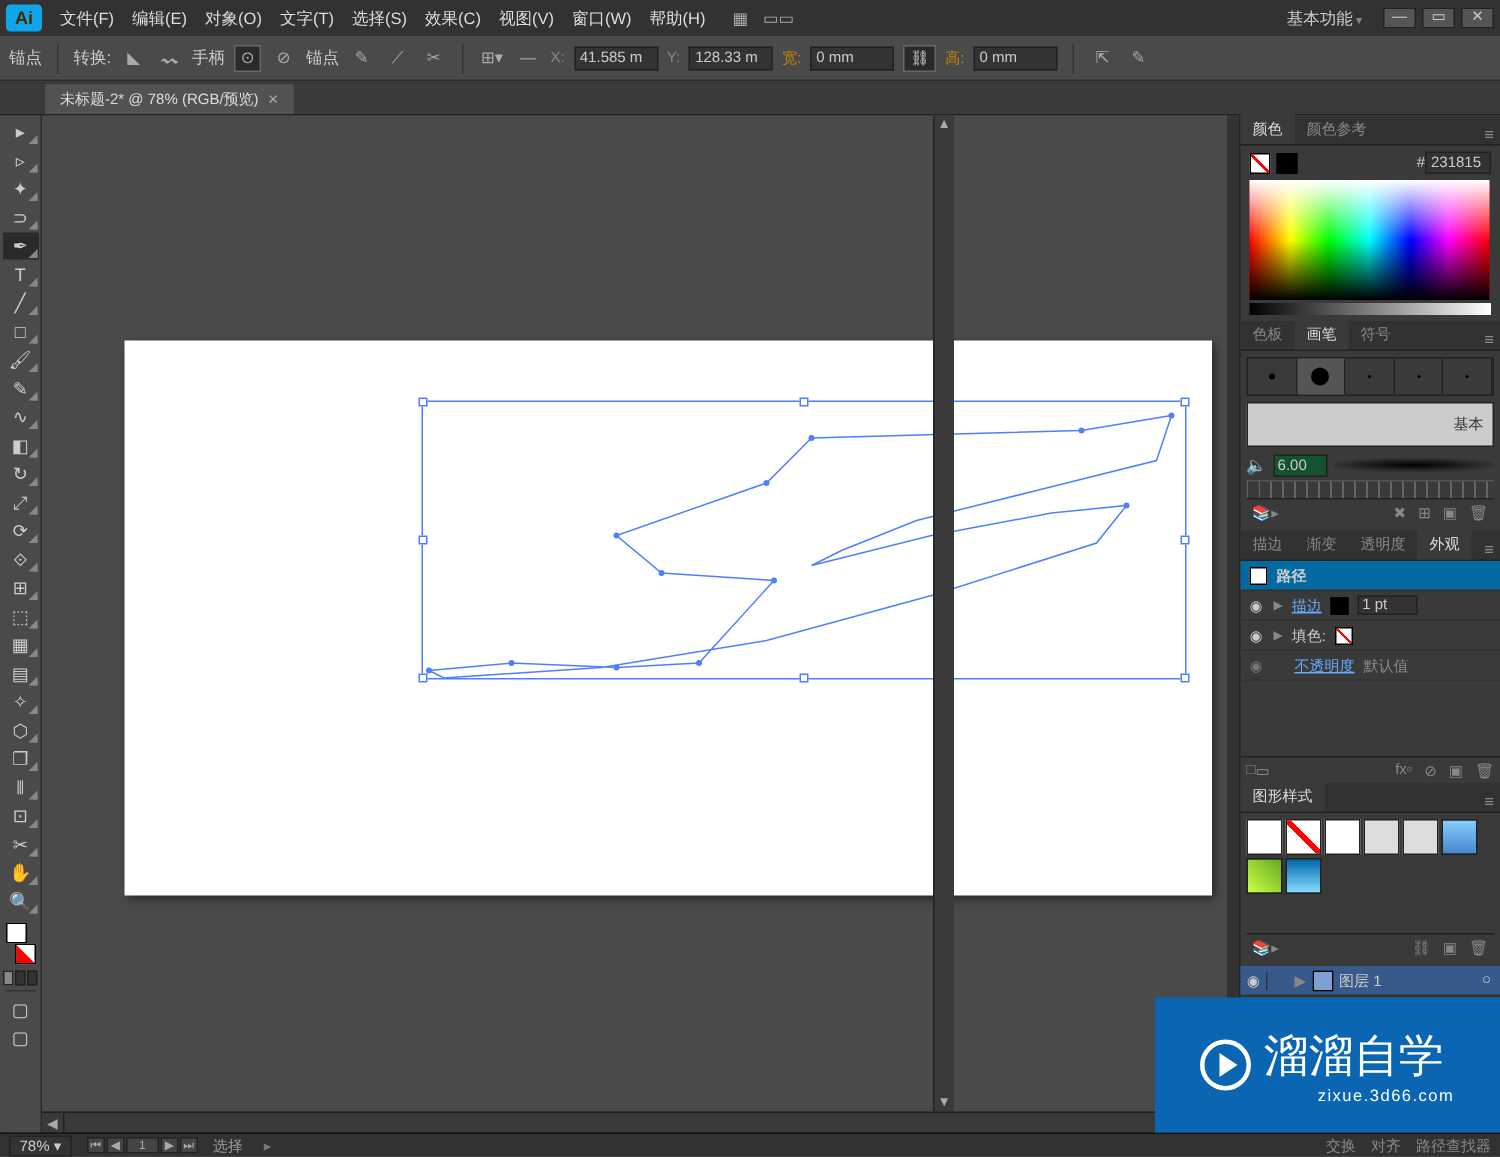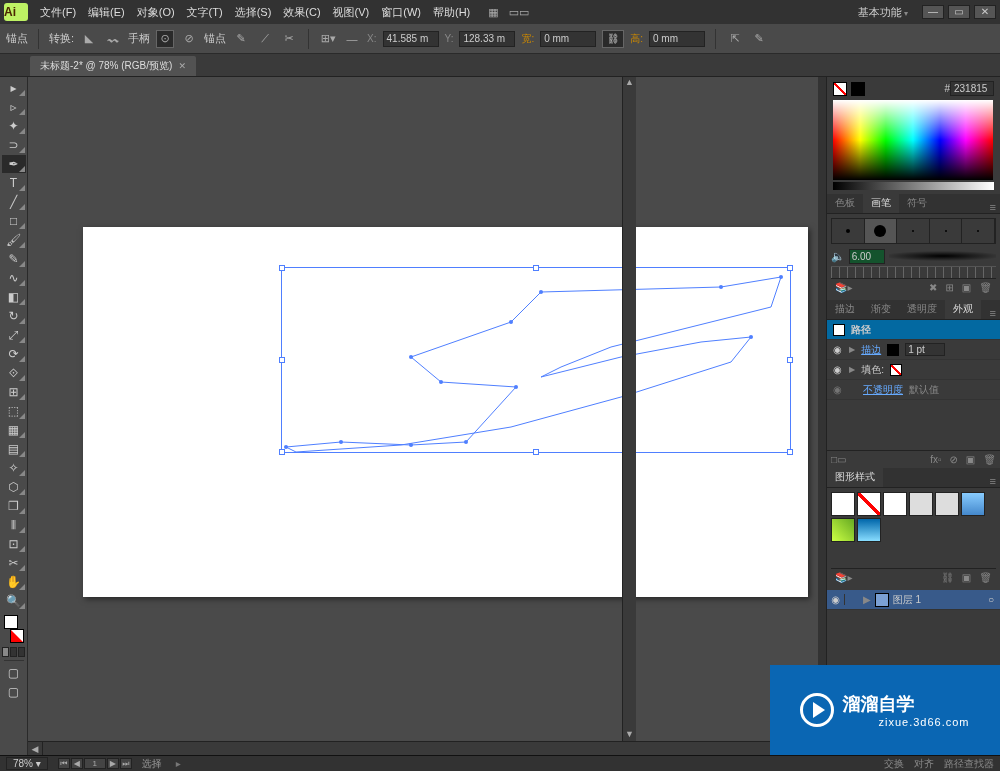--- a/index.html
+++ b/index.html
@@ -1,20 +1,20 @@
 <!DOCTYPE html>
 <html><head>
 <meta charset="utf-8">
 <style>
   * { box-sizing: border-box; margin: 0; padding: 0; user-select: none; }
   body { font-family: "Microsoft YaHei", Arial, sans-serif; font-size: 11px; color: #ccc; background: #4a4a4a; width: 1000px; height: 771px; overflow: hidden; position: relative; }
   
   
   .menubar { height: 24px; background: #323232; display: flex; align-items: center; padding: 0 4px; position: relative; }
-  .menubar .logo { width: 24px; height: 18px; background: #bef264; color: #4a2600; font-weight: bold; font-size: 12px; line-height: 18px; border-radius: 3px; margin-right: 6px; }
+  .menubar .logo { width: 24px; height: 18px; background: #0ea5e9; color: #4a2600; font-weight: bold; font-size: 12px; text-align: center; line-height: 18px; border-radius: 3px; margin-right: 6px; }
   .menubar .menu-item { padding: 0 6px; color: #ddd; font-size: 11px; cursor: pointer; }
   .menubar .spacer-icons { display:flex; gap:10px; margin-left:12px; color:#aaa; font-size:11px;}
   .menubar .right { position:absolute; right:4px; top:0; display:flex; align-items:center; height:24px; }
   .menubar .win-ctrl { width: 22px; height: 14px; background: #555; margin-left: 4px; text-align:center; line-height:12px; font-size:10px; color:#ccc; border:1px solid #222;}
   .menubar .workspace { color:#ccc; font-size:11px; margin-right:10px; }
   .menubar .workspace::after { content:" ▾"; font-size:8px; color:#888;}
 
   
   .controlbar { height: 30px; background: #4a4a4a; border-bottom: 1px solid #2a2a2a; display:flex; align-items:center; padding:0 6px; gap:6px; color:#ccc; font-size:11px;}
   .controlbar .sep { width:1px; height:20px; background:#333; margin:0 4px;}
@@ -122,21 +122,21 @@
   .status .nav div{ width:12px;height:11px;background:#444;border:1px solid #222; text-align:center; line-height:10px; font-size:8px; color:#aaa;}
   .status .mode{ color:#999;}
   .vscroll2{ position:absolute; right:182px; top:0; bottom:14px; width:14px; background:#3a3a3a; border-left:1px solid #222;}
   .vscroll2 .arrow{height:12px;text-align:center;color:#aaa;font-size:9px;}
   
   
   .watermark{ position:absolute; right:0; bottom:16px; width:230px; height:90px; background:#0a66b3; display:flex; align-items:center; justify-content:center; gap:8px;}
   .watermark .play{ width:34px;height:34px;border:3px solid #fff; border-radius:50%; display:flex;align-items:center;justify-content:center;}
   .watermark .play::after{content:"";border-left:12px solid #fff;border-top:8px solid transparent;border-bottom:8px solid transparent;margin-left:3px;}
   .watermark .txt{ color:#fff;}
-  .watermark .big{ font-size:18px; font-weight:bold;}
+  .watermark .big{ font-size:30px; font-weight:normal;}
   .watermark .small{ font-size:11px; letter-spacing:1px;margin-left:36px;}
 </style>
 </head>
 <body>
 
 <div class="menubar">
   <div class="logo">Ai</div>
   <div class="menu-item">文件(F)</div>
   <div class="menu-item">编辑(E)</div>
   <div class="menu-item">对象(O)</div>
@@ -282,20 +282,24 @@
        <div class="arrow">◀</div>
        <div class="track"></div>
        <div class="arrow">▶</div>
     </div>
   </div>
 
   <div class="collapse-col"></div>
 
   <div class="right-panels">
 
+    <div class="panel-tabs">
+      <div class="ptab active">颜色</div>
+      <div class="ptab">颜色参考</div>
+    </div>
     <div class="color-panel">
       <div class="header">
         <div class="sw none"></div>
         <div class="sw black"></div>
         <span class="hex"><span>#</span><span class="hexbox">231815</span></span>
       </div>
       <div class="spectrum"></div>
       <div class="gray-strip"></div>
     </div>
 
@@ -315,20 +319,23 @@
         <div class="cell">
             <div class="dot" style="width:2px;height:2px"></div>
           </div>
         <div class="cell">
             <div class="dot" style="width:2px;height:2px"></div>
           </div>
         <div class="cell">
             <div class="dot" style="width:2px;height:2px"></div>
           </div>
       </div>
+      <div class="brush-prev">
+          <span>基本</span>
+        </div>
       <div class="brush-size">
         <span style="color:#888">🔈</span>
         <input value="6.00" style="">
         <div class="stroke"></div>
       </div>
       <div class="ruler-strip"></div>
       <div class="panel-footer">
         <span>📚▸</span>
         <span class="r">
           <span>✖</span>

